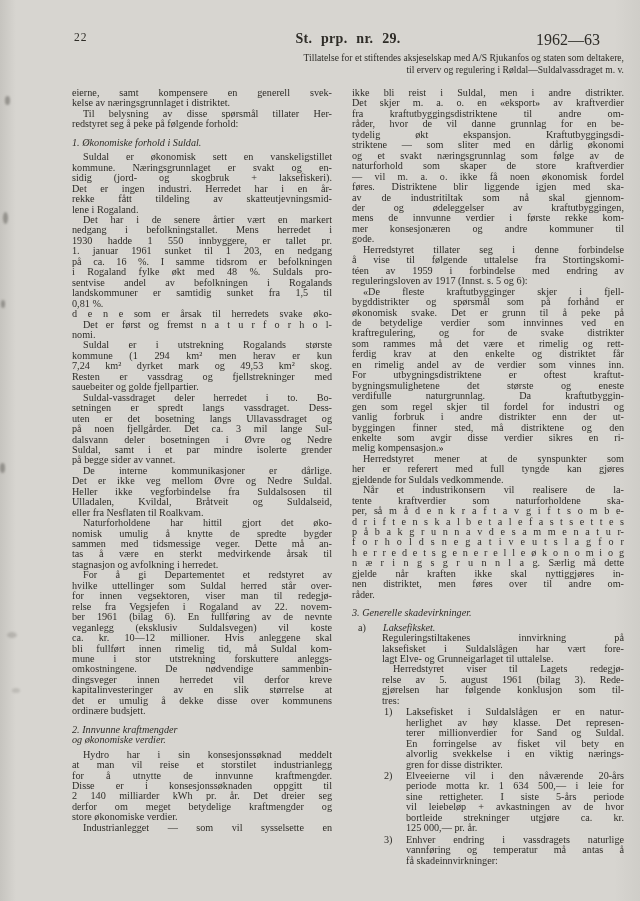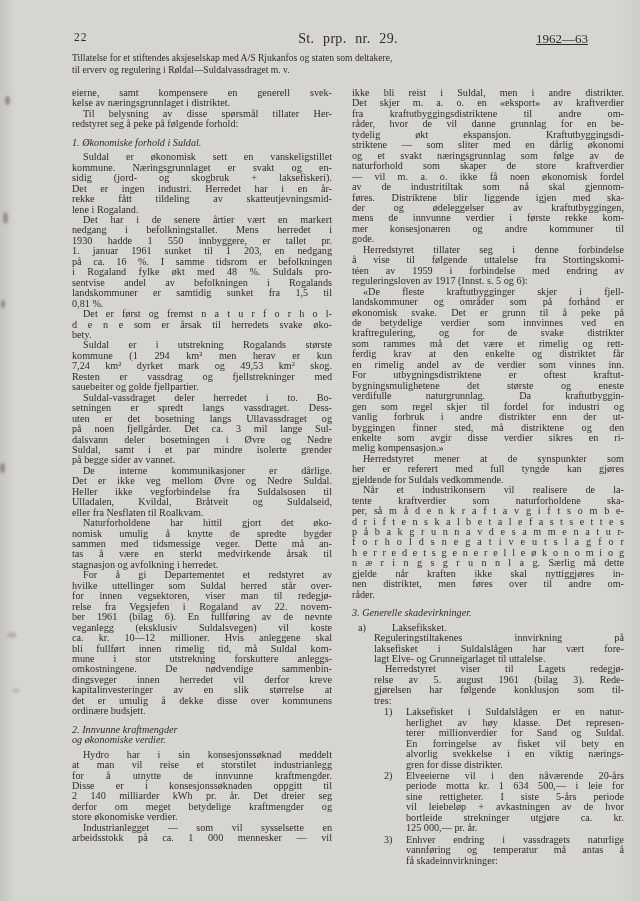--- a/index.html
+++ b/index.html
@@ -11,35 +11,35 @@
     background:var(--paper);
   }
   .page{
     position:relative; width:640px; height:901px; overflow:hidden;
     background:linear-gradient(90deg,#c6c4bf 0px,var(--paper) 16px 96%,#cfcdc8 100%);
   }
   .smudge{ position:absolute; background:rgba(55,53,48,.38); border-radius:50%; filter:blur(1px); }
   .content{ position:absolute; left:0; top:0; width:640px; padding:29px 16px 0 72px; }
   .header{ position:relative; height:17px; text-align:center; }
   .pagenum{ position:absolute; left:2px; top:2px; font-size:11.5px; letter-spacing:1px; }
-  .doctitle{ font-weight:400; font-size:14px; word-spacing:5px; letter-spacing:.3px; }
-  .years{ position:absolute; right:36px; top:2px; font-size:13px;text-decoration:underline; }
-  .subtitle{ margin-top:6px; text-align:left; font-size:9.6px; line-height:11.5px; }
+  .doctitle{ font-weight:700; font-size:14px; word-spacing:5px; letter-spacing:.3px; }
+  .years{ position:absolute; right:24px; top:2px; font-size:16px; }
+  .subtitle{ margin-top:6px; text-align:right; font-size:9.6px; line-height:11.5px; }
   .columns{ margin-top:13px; display:flex; justify-content:space-between; }
   .col{ font-size:10.2px; line-height:10.45px; }
   .col-left{ width:260px; }
   .col-right{ width:272px; }
   .line{ text-align:left; }
   .jl{ text-align:justify; text-align-last:justify; }
   .para.indent > .line.first{ text-indent:11px; }
   .heading{ font-style:italic; text-align:center; margin:8px 0 4px; }
   .label-item{ position:relative; margin-top:2px; }
   .label-item .marker{ position:absolute; left:6px; font-style:normal; }
-  .label-item .line{ margin-left:40px; }
-  .sub-para{ margin-left:22px; }
+  .label-item .line{ margin-left:31px; font-style:italic; }
+  .sub-para{ margin-left:30px; }
   .sub-para.indent > .line.first{ text-indent:11px; }
   .num-item{ position:relative; margin-left:32px; padding-left:22px; margin-top:1px; }
   .num-item .marker{ position:absolute; left:0; top:0; }
 </style>
 </head>
 <body>
 
 <div class="page">
   <div class="smudge" style="left:5px;top:96px;width:5px;height:9px;"></div>
   <div class="smudge" style="left:3px;top:212px;width:5px;height:12px;"></div>
@@ -84,23 +84,23 @@
             <div class="line jl">nedgang i befolkningstallet. Mens herredet i</div>
             <div class="line jl">1930 hadde 1 550 innbyggere, er tallet pr.</div>
             <div class="line jl">1. januar 1961 sunket til 1 203, en nedgang</div>
             <div class="line jl">på ca. 16 %. I samme tidsrom er befolkningen</div>
             <div class="line jl">i Rogaland fylke økt med 48 %. Suldals pro-</div>
             <div class="line jl">sentvise andel av befolkningen i Rogalands</div>
             <div class="line jl">landskommuner er samtidig sunket fra 1,5 til</div>
             <div class="line">0,81 %.</div>
           </div>
           <div class="para indent">
+            <div class="line jl">d e n e som er årsak til herredets svake øko-</div>
             <div class="line first jl">Det er først og fremst n a t u r f o r h o l-</div>
-            <div class="line jl">d e n e som er årsak til herredets svake øko-</div>
-            <div class="line">bety.</div>
+            <div class="line">nomi.</div>
           </div>
           <div class="para indent">
             <div class="line first jl">Suldal er i utstrekning Rogalands største</div>
             <div class="line jl">kommune (1 294 km² men herav er kun</div>
             <div class="line jl">7,24 km² dyrket mark og 49,53 km² skog.</div>
             <div class="line jl">Resten er vassdrag og fjellstrekninger med</div>
             <div class="line">sauebeiter og golde fjellpartier.</div>
           </div>
           <div class="para indent">
             <div class="line first jl">Suldal-vassdraget deler herredet i to. Bo-</div>
@@ -149,50 +149,49 @@
             <div class="line first jl">Hydro har i sin konsesjonssøknad meddelt</div>
             <div class="line jl">at man vil reise et storstilet industrianlegg</div>
             <div class="line jl">for å utnytte de innvunne kraftmengder.</div>
             <div class="line jl">Disse er i konsesjonssøknaden oppgitt til</div>
             <div class="line jl">2 140 milliarder kWh pr. år. Det dreier seg</div>
             <div class="line jl">derfor om meget betydelige kraftmengder og</div>
             <div class="line">store økonomiske verdier.</div>
           </div>
           <div class="para indent cont">
             <div class="line first jl">Industrianlegget — som vil sysselsette en</div>
-            <div class="line jl">arbeidsstokk på ca. 1 000 mennesker — vil</div>
           </div>
         </div>
       <div class="col col-right">
           <div class="para">
             <div class="line first jl">ikke bli reist i Suldal, men i andre distrikter.</div>
             <div class="line jl">Det skjer m. a. o. en «eksport» av kraftverdier</div>
             <div class="line jl">fra kraftutbyggingsdistriktene til andre om-</div>
             <div class="line jl">råder, hvor de vil danne grunnlag for en be-</div>
             <div class="line jl">tydelig økt ekspansjon. Kraftutbyggingsdi-</div>
             <div class="line jl">striktene — som sliter med en dårlig økonomi</div>
             <div class="line jl">og et svakt næringsgrunnlag som følge av de</div>
             <div class="line jl">naturforhold som skaper de store kraftverdier</div>
             <div class="line jl">— vil m. a. o. ikke få noen økonomisk fordel</div>
+            <div class="line jl">føres. Distriktene blir liggende igjen med ska-</div>
             <div class="line jl">av de industritiltak som nå skal gjennom-</div>
-            <div class="line jl">føres. Distriktene blir liggende igjen med ska-</div>
             <div class="line jl">der og ødeleggelser av kraftutbyggingen,</div>
             <div class="line jl">mens de innvunne verdier i første rekke kom-</div>
             <div class="line jl">mer konsesjonæren og andre kommuner til</div>
             <div class="line">gode.</div>
           </div>
           <div class="para indent">
             <div class="line first jl">Herredstyret tillater seg i denne forbindelse</div>
             <div class="line jl">å vise til følgende uttalelse fra Stortingskomi-</div>
             <div class="line jl">téen av 1959 i forbindelse med endring av</div>
             <div class="line">reguleringsloven av 1917 (Innst. s. 5 og 6):</div>
           </div>
           <div class="para indent">
             <div class="line first jl">«De fleste kraftutbygginger skjer i fjell-</div>
-            <div class="line jl">landskommuner og områder som på forhånd er</div>
+            <div class="line jl">bygddistrikter og spørsmål som på forhånd er</div>
             <div class="line jl">økonomisk svake. Det er grunn til å peke på</div>
             <div class="line jl">de betydelige verdier som innvinnes ved en</div>
             <div class="line jl">kraftregulering, og for de svake distrikter</div>
             <div class="line jl">som rammes må det være et rimelig og rett-</div>
             <div class="line jl">ferdig krav at den enkelte og distriktet får</div>
             <div class="line jl">en rimelig andel av de verdier som vinnes inn.</div>
             <div class="line jl">For utbygningsdistriktene er oftest kraftut-</div>
             <div class="line jl">bygningsmulighetene det største og eneste</div>
             <div class="line jl">verdifulle naturgrunnlag. Da kraftutbyggin-</div>
             <div class="line jl">gen som regel skjer til fordel for industri og</div>

